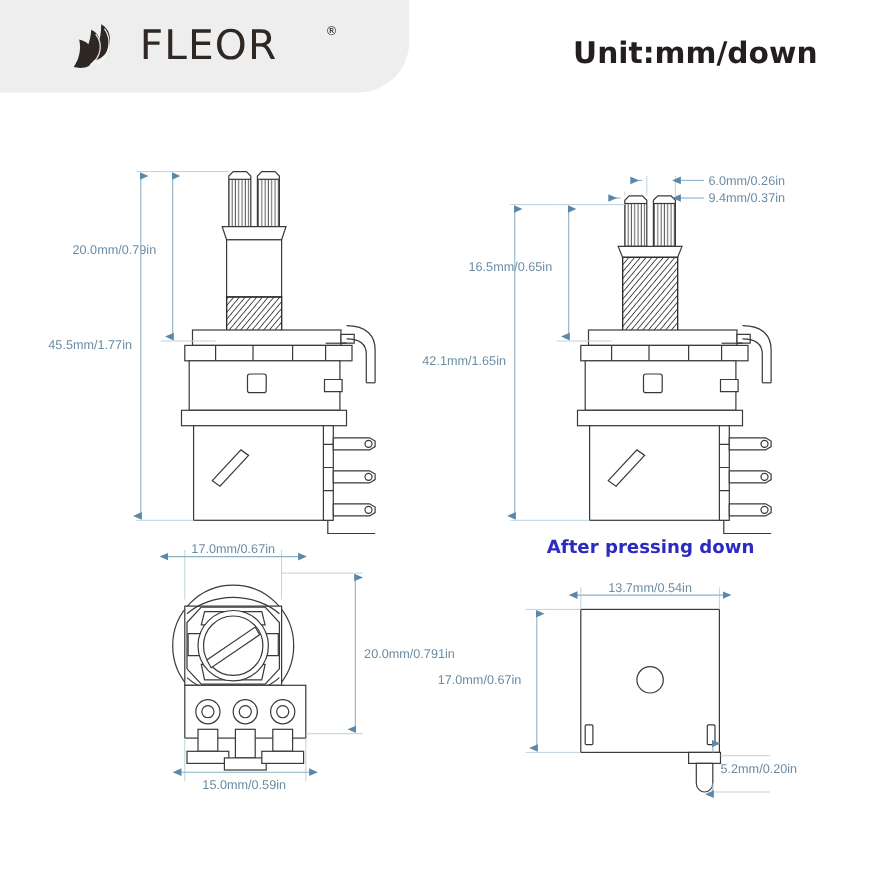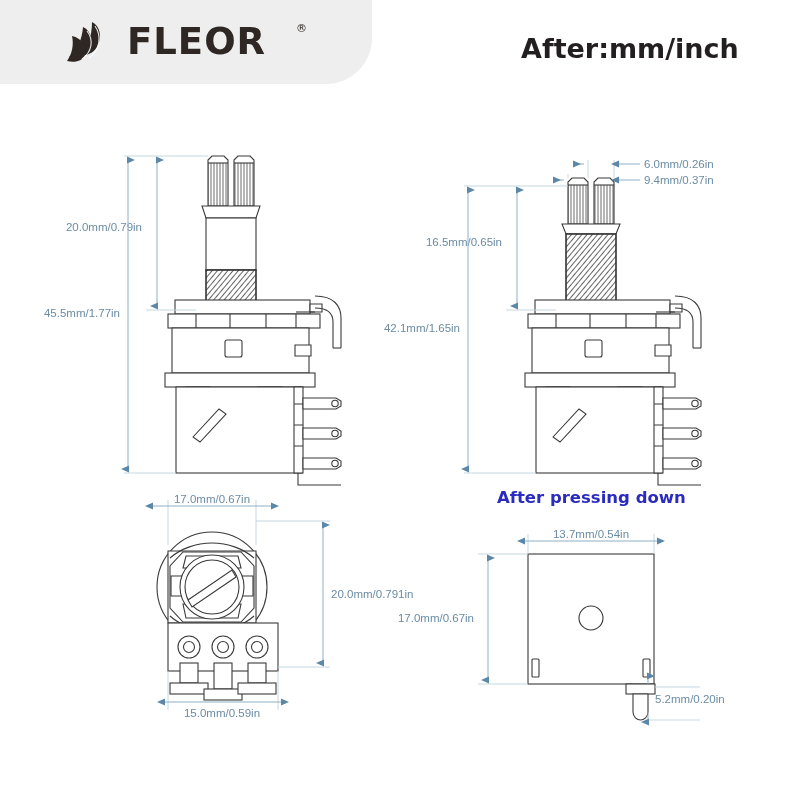--- a/index.html
+++ b/index.html
@@ -30,21 +30,21 @@
     left: 62px;
     top: 20px;
     width: 48px;
     height: 44px;
   }
   #brand-wordmark {
     position: absolute;
     left: 127px;
     top: 22px;
     font-size: 37px;
-    font-weight: 700;
+    font-weight: 400;
     letter-spacing: 1px;
     color: #2e2723;
     font-family: "DejaVu Sans", sans-serif;
     line-height: 40px;
   }
   #brand-reg {
     position: absolute;
     left: 296px;
     top: 22px;
     font-size: 11px;
@@ -112,21 +112,21 @@
   <svg width="48" height="44" viewBox="0 0 48 44">
     <path d="M30 2 C38 6 40 16 36 25 C33 32 26 36 19 35 C26 28 30 16 30 2 Z" fill="#2e2723"></path>
     <path d="M21 7 C30 11 31 22 26 30 C22 36 14 39 7 37 C15 31 20 20 21 7 Z" fill="#2e2723"></path>
     <path d="M10 16 C20 18 25 27 23 35 C21 41 13 43 5 41 C10 34 12 25 10 16 Z" fill="#2e2723"></path>
     <path d="M33 6 C40 16 38 30 27 38" fill="none" stroke="#ffffff" stroke-width="1.2" opacity="0.85"></path>
     <path d="M25 11 C32 20 30 32 20 39" fill="none" stroke="#ffffff" stroke-width="1.2" opacity="0.85"></path>
   </svg>
 </div>
 <div id="brand-wordmark">FLEOR</div>
 <div id="brand-reg">®</div>
-<div id="unit-title">After:mm/inch</div>
+<div id="unit-title">Unit:mm/down</div>
 
 <svg id="drawing-canvas" viewBox="0 0 800 800">
 
   <defs>
     <pattern id="knurl" width="4" height="4" patternUnits="userSpaceOnUse" patternTransform="rotate(40)">
       <line x1="0" y1="0" x2="0" y2="4" stroke="#2f2f2f" stroke-width="1.5"></line>
     </pattern>
     <pattern id="vgrooves" width="3" height="4" patternUnits="userSpaceOnUse">
       <line x1="1" y1="0" x2="1" y2="4" stroke="#2f2f2f" stroke-width="0.8"></line>
     </pattern>

